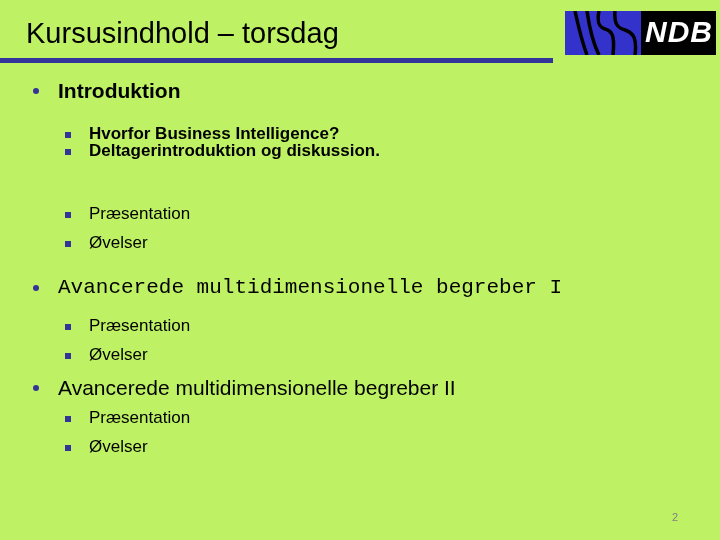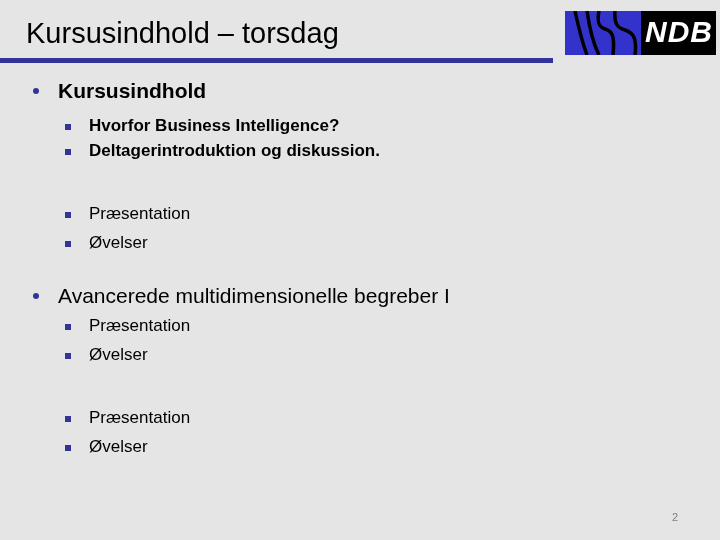--- a/index.html
+++ b/index.html
@@ -8,21 +8,21 @@
     padding: 0;
     background: #ffffff;
   }
   body {
     font-family: "Liberation Sans", sans-serif;
   }
   .slide {
     position: relative;
     width: 720px;
     height: 540px;
-    background: #e5e5e5;
+    background: #bef264;
     overflow: hidden;
   }
 
   
   .slide-title {
     position: absolute;
     left: 26px;
     top: 16px;
     font-size: 29px;
     line-height: 34px;
@@ -151,53 +151,57 @@
         <path d="M50 0 C 49 12, 52 17, 60 19 C 69 22, 72 28, 70 44" stroke="#000000" stroke-width="3.5" fill="none"></path>
       </svg>
     </div>
     <div class="logo-text">NDB</div>
   </div>
 
   <div class="content">
 
     <div class="l1 bold" style="left:58px; top:79px;">
       <span class="dot"></span>
-      <span>Kursusindhold</span>
-    </div>
-    <div class="l2 bold" style="left:89px; top:116px;">
+      <span>Introduktion</span>
+    </div>
+    <div class="l2 bold" style="left:89px; top:124px;">
       <span class="sq"></span>
       <span>Hvorfor Business Intelligence?</span>
     </div>
     <div class="l2 bold" style="left:89px; top:141px;text-align:right;">
       <span class="sq"></span>
       <span>Deltagerintroduktion og diskussion.</span>
     </div>
 
     <div class="l2" style="left:89px; top:204px;">
       <span class="sq"></span>
       <span>Præsentation</span>
     </div>
     <div class="l2" style="left:89px; top:233px;">
       <span class="sq"></span>
       <span>Øvelser</span>
     </div>
 
-    <div class="l1" style="left:58px; top:284px;">
+    <div class="l1" style="left:58px; top:276px;font-family:Liberation Mono, monospace;">
       <span class="dot"></span>
       <span>Avancerede multidimensionelle begreber I</span>
     </div>
     <div class="l2" style="left:89px; top:316px;">
       <span class="sq"></span>
       <span>Præsentation</span>
     </div>
     <div class="l2" style="left:89px; top:345px;">
       <span class="sq"></span>
       <span>Øvelser</span>
     </div>
 
+    <div class="l1" style="left:58px; top:376px;">
+      <span class="dot"></span>
+      <span>Avancerede multidimensionelle begreber II</span>
+    </div>
     <div class="l2" style="left:89px; top:408px;">
       <span class="sq"></span>
       <span>Præsentation</span>
     </div>
     <div class="l2" style="left:89px; top:437px;">
       <span class="sq"></span>
       <span>Øvelser</span>
     </div>
 
   </div>

